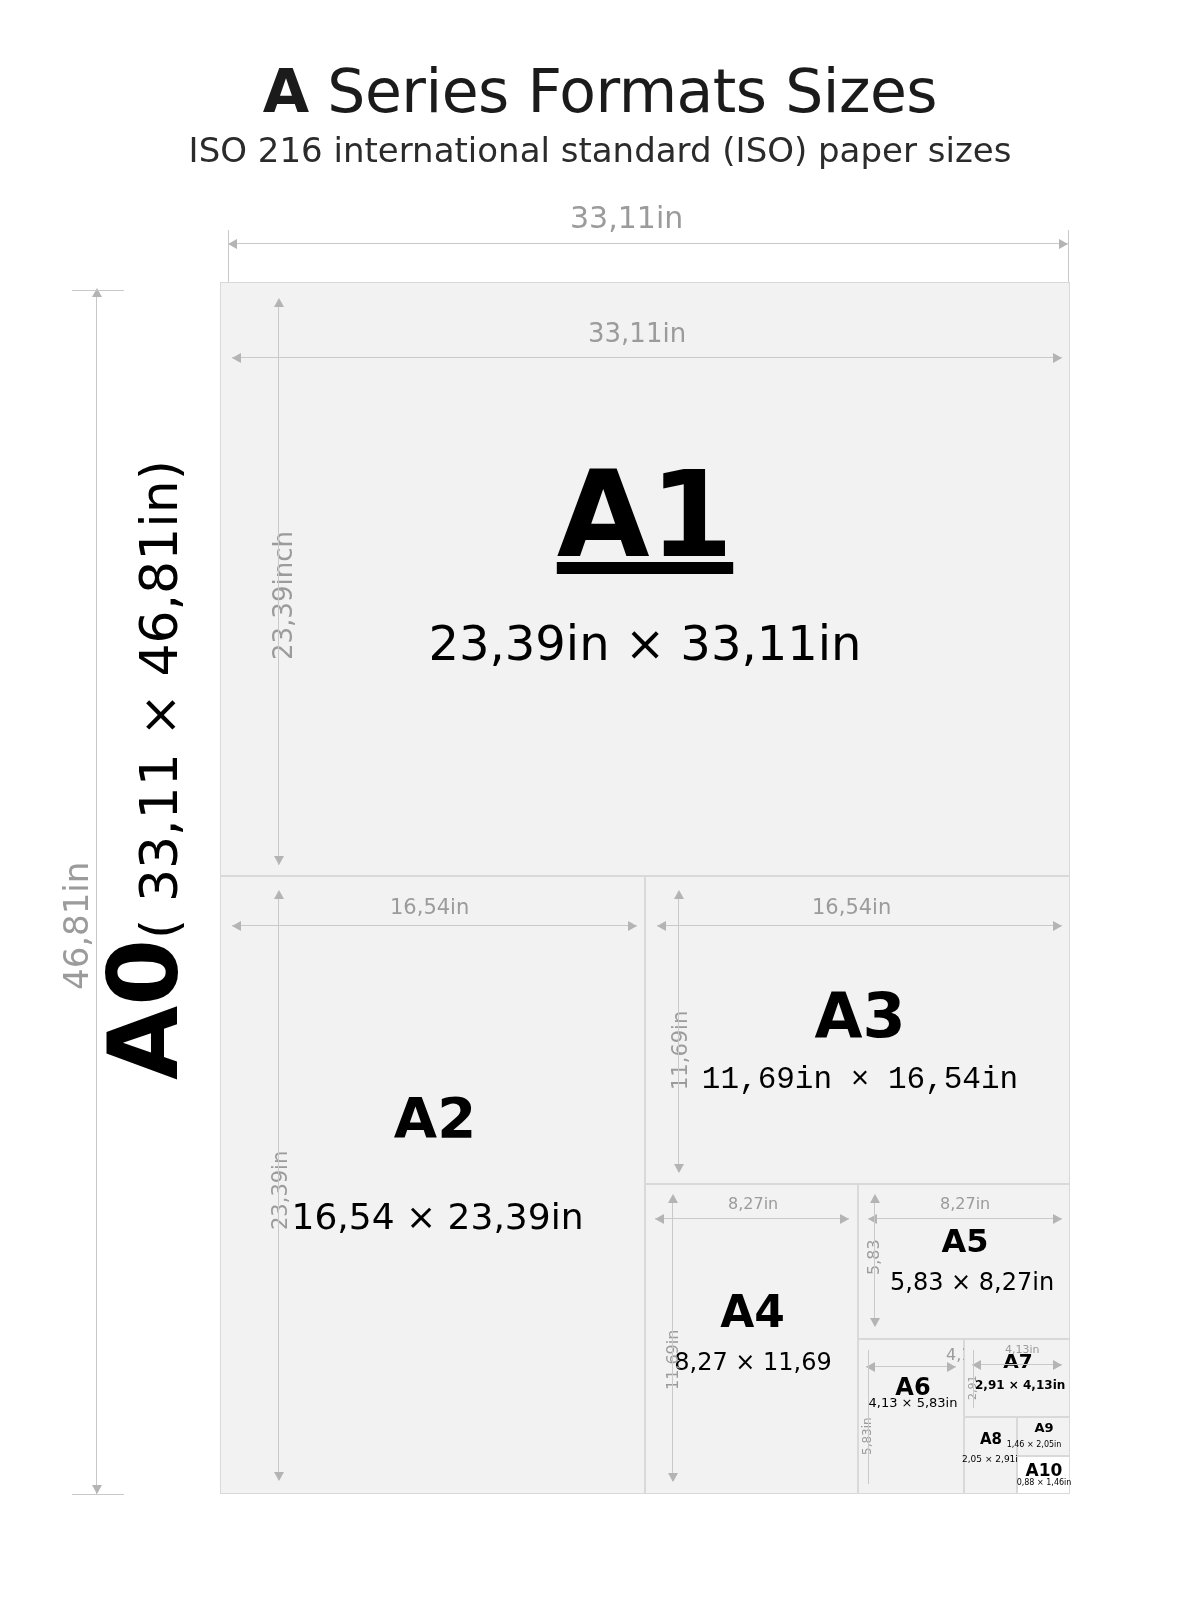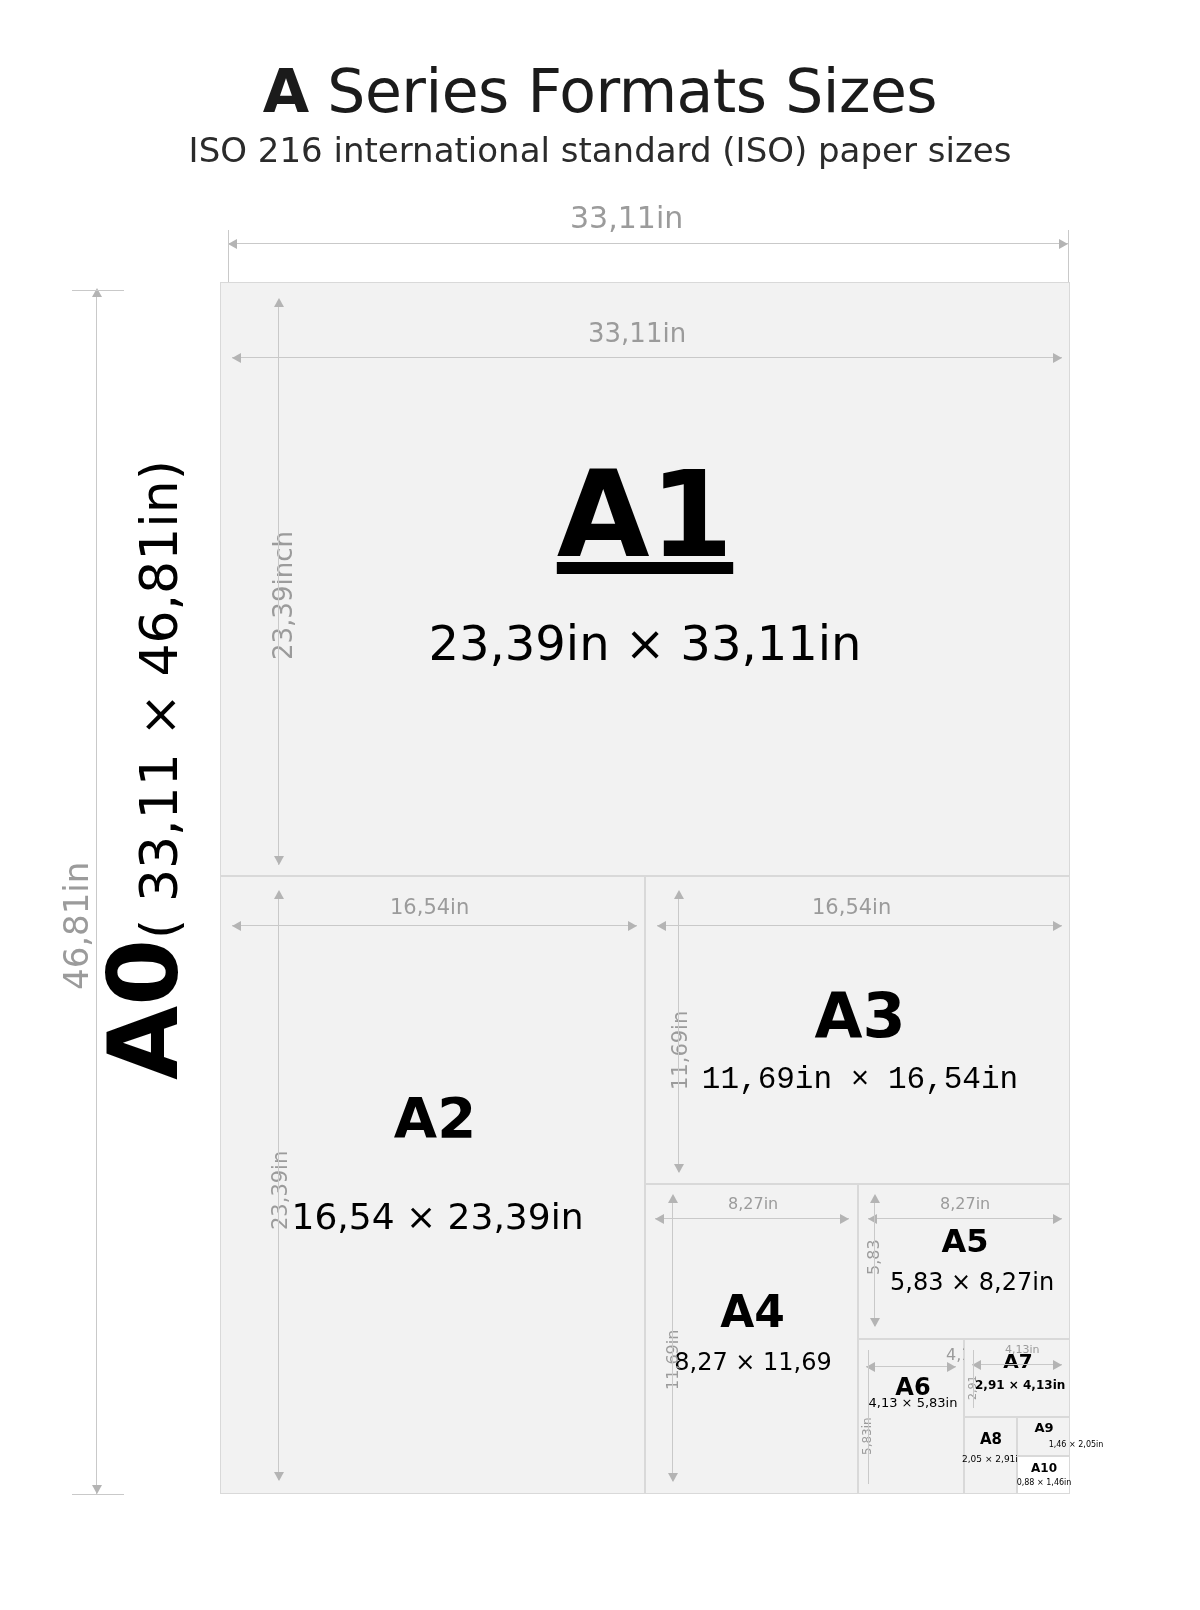--- a/index.html
+++ b/index.html
@@ -258,17 +258,17 @@
 
 <div class="lbl vert-text" style="left:966px; top:1400px; font-size:11px;">2,91</div>
 <div class="dimline v-line" style="left:973px; top:1350px; height:58px;"></div>
 
 <div class="sheet" style="left:964px; top:1417px; width:53px; height:77px;"></div>
 <div class="name" style="left:972px; top:1432px; width:38px; font-size:15px; line-height:1;">A8</div>
 <div class="dims" style="left:962px; top:1454px; width:58px; font-size:9px;">2,05 × 2,91in</div>
 
 <div class="sheet" style="left:1017px; top:1417px; width:53px; height:39px;"></div>
 <div class="name" style="left:1026px; top:1421px; width:36px; font-size:13px; line-height:1;">A9</div>
-<div class="dims" style="left:1048px; top:1440px; width:56px; font-size:8px;">1,46 × 2,05in</div>
+<div class="dims" style="left:1006px; top:1440px; width:56px; font-size:8px;">1,46 × 2,05in</div>
 
 <div class="sheet" style="left:1017px; top:1456px; width:53px; height:38px; background:#ffffff;"></div>
-<div class="name" style="left:1020px; top:1462px; width:48px; font-size:12px; line-height:1;">A10</div>
+<div class="name" style="left:1020px; top:1462px; width:48px; font-size:17px; line-height:1;">A10</div>
 <div class="dims" style="left:1016px; top:1478px; width:56px; font-size:8px;">0,88 × 1,46in</div>
 
 </body></html>

